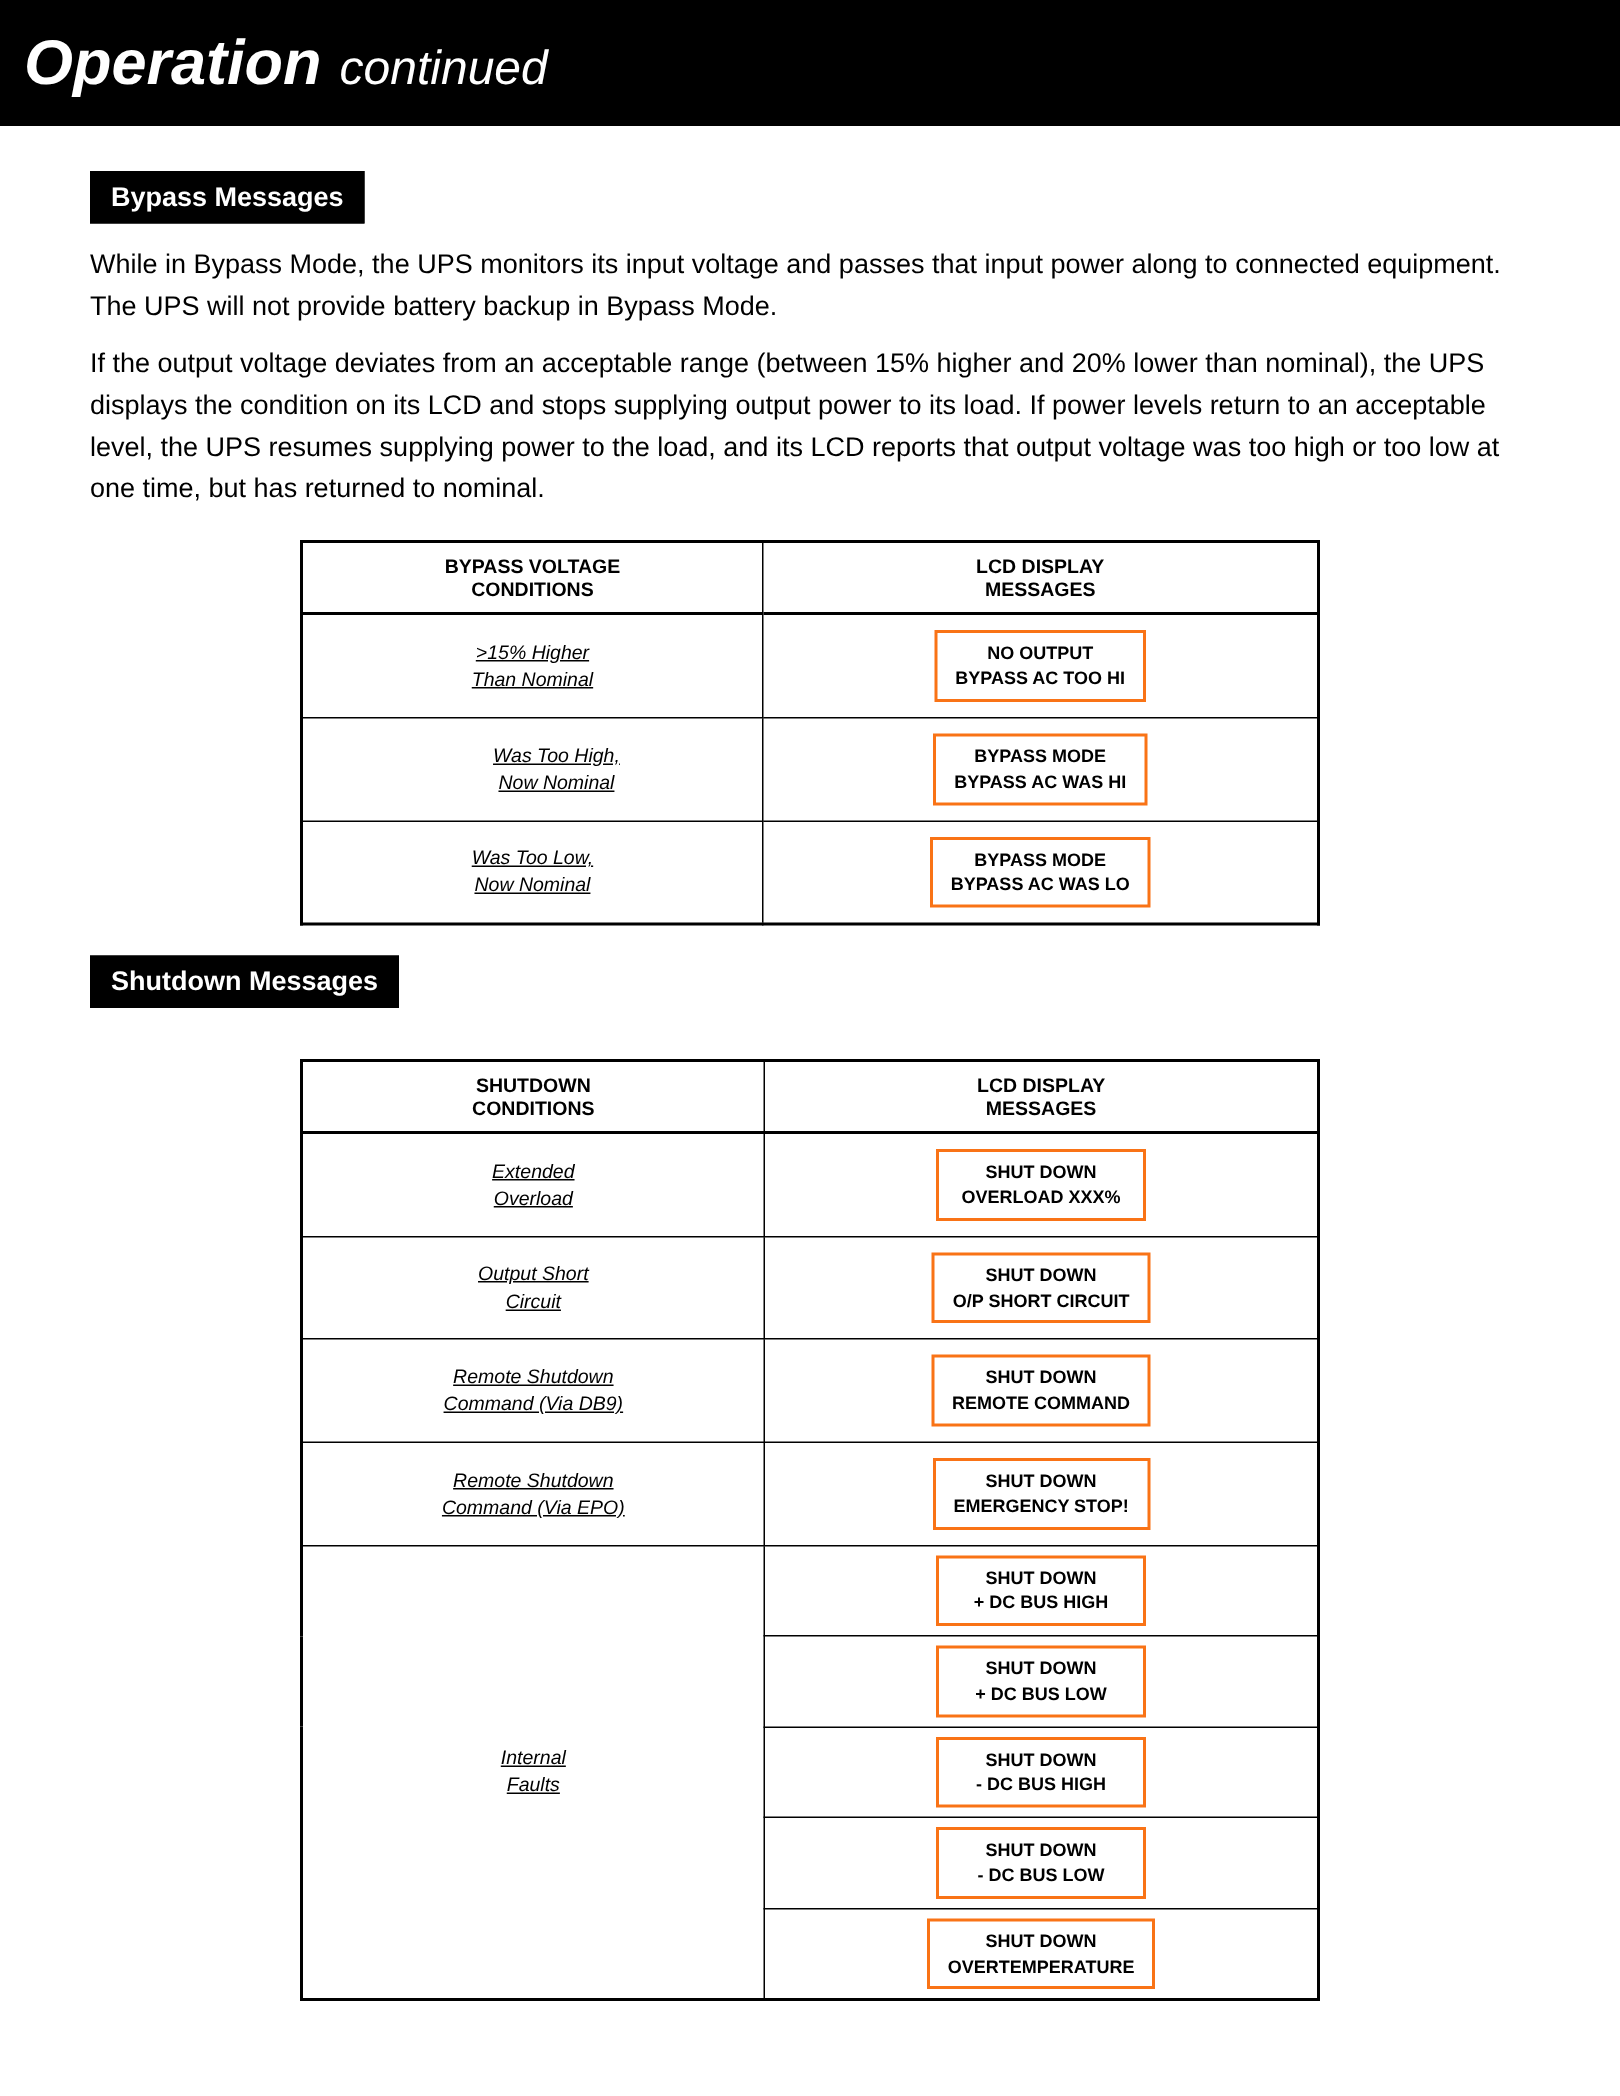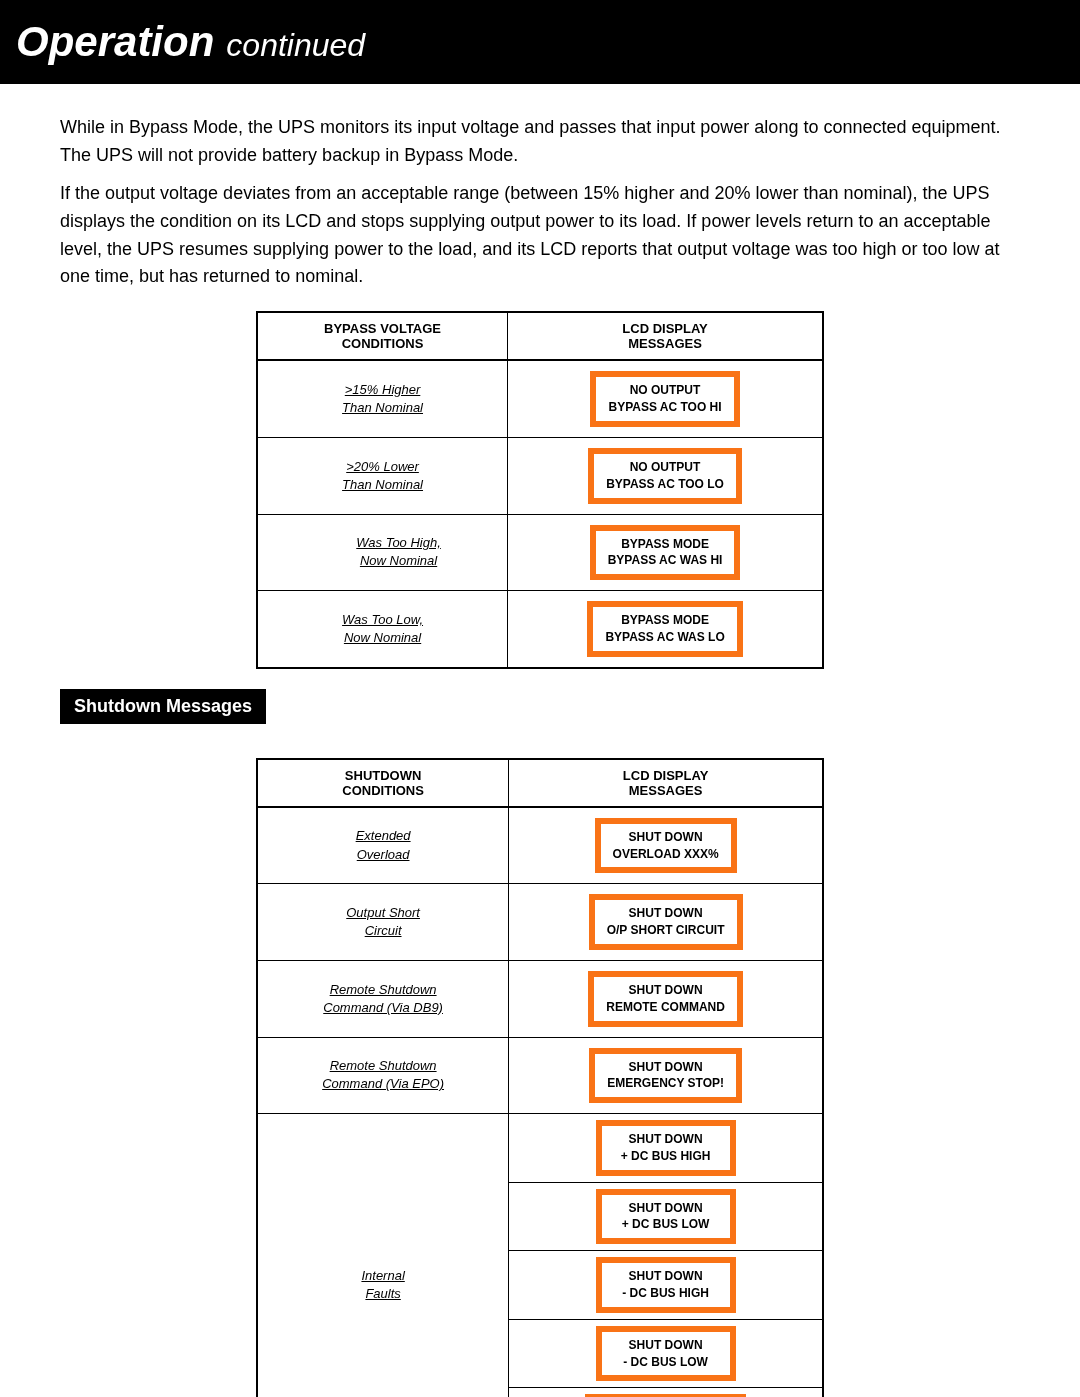--- a/index.html
+++ b/index.html
@@ -56,21 +56,21 @@
 
     .body-text {
       font-size: 18px;
       line-height: 1.55;
       margin-bottom: 10px;
     }
 
     
     .table-container {
       margin: 20px auto 20px auto;
-      width: 568px;
+      width: 680px;
     }
 
     .conditions-table {
       width: 100%;
       border-collapse: collapse;
       border: 2px solid #000;
     }
 
     .conditions-table th {
       background: #fff;
@@ -91,21 +91,21 @@
       vertical-align: middle;
     }
 
     .conditions-table td.condition-cell {
       font-style: italic;
       line-height: 1.4;
       text-decoration: underline;
     }
 
     .lcd-box {
-      border: 6px solid #f97316;
+      border: 2px solid #f97316;
       padding: 5px 12px;
       display: inline-block;
       font-weight: bold;
       font-size: 12px;
       text-align: center;
       text-transform: uppercase;
       line-height: 1.4;
       min-width: 140px;
     }
 
@@ -117,20 +117,21 @@
 <body>
 
 <div class="page">
 
   <div class="header-bar">
     <span class="header-title-operation">Operation</span>
     <span class="header-title-continued">continued</span>
   </div>
 
   <div class="section-block">
+    <div class="section-header">Bypass Messages</div>
     <p class="body-text">While in Bypass Mode, the UPS monitors its input voltage and passes that input power along to connected equipment. The UPS will not provide battery backup in Bypass Mode.</p>
     <p class="body-text">If the output voltage deviates from an acceptable range (between 15% higher and 20% lower than nominal), the UPS displays the condition on its LCD and stops supplying output power to its load. If power levels return to an acceptable level, the UPS resumes supplying power to the load, and its LCD reports that output voltage was too high or too low at one time, but has returned to nominal.</p>
 
     <div class="table-container">
       <table class="conditions-table">
         <thead>
           <tr>
             <th>
               <span>BYPASS VOLTAGE</span><br>
               <span>CONDITIONS</span>
@@ -140,24 +141,20 @@
               <span>MESSAGES</span>
             </th>
           </tr>
         </thead>
         <tbody id="bypass-tbody">
         <tr>
               <td class="condition-cell" style="font-style: italic;">&gt;15% Higher<br>Than Nominal</td>
               <td><div class="lcd-box">NO OUTPUT<br>BYPASS AC TOO HI</div></td>
             </tr>
             <tr>
-              <td class="condition-cell" style="font-style: italic;">&gt;20% Lower<br>Than Nominal</td>
-              <td><div class="lcd-box">NO OUTPUT<br>BYPASS AC TOO LO</div></td>
-            </tr>
-            <tr>
               <td class="condition-cell" style="font-style: italic; padding-left: 48px;">Was Too High,<br>Now Nominal</td>
               <td><div class="lcd-box">BYPASS MODE<br>BYPASS AC WAS HI</div></td>
             </tr>
             <tr>
               <td class="condition-cell" style="font-style: italic;">Was Too Low,<br>Now Nominal</td>
               <td><div class="lcd-box">BYPASS MODE<br>BYPASS AC WAS LO</div></td>
             </tr>
           </tbody>
       </table>
     </div>

